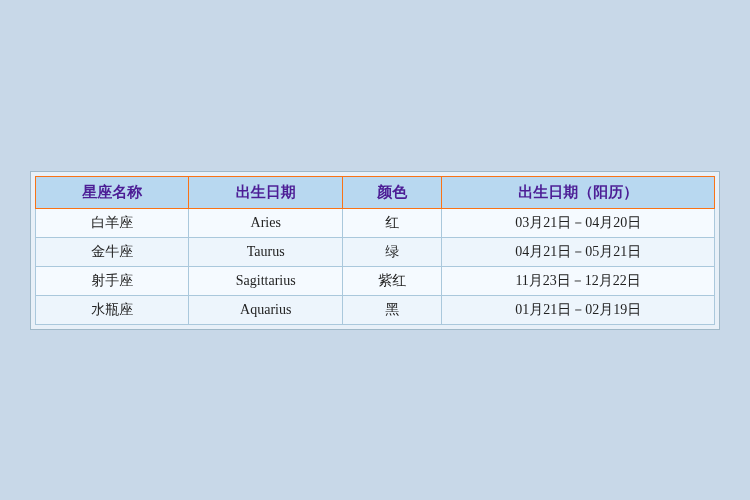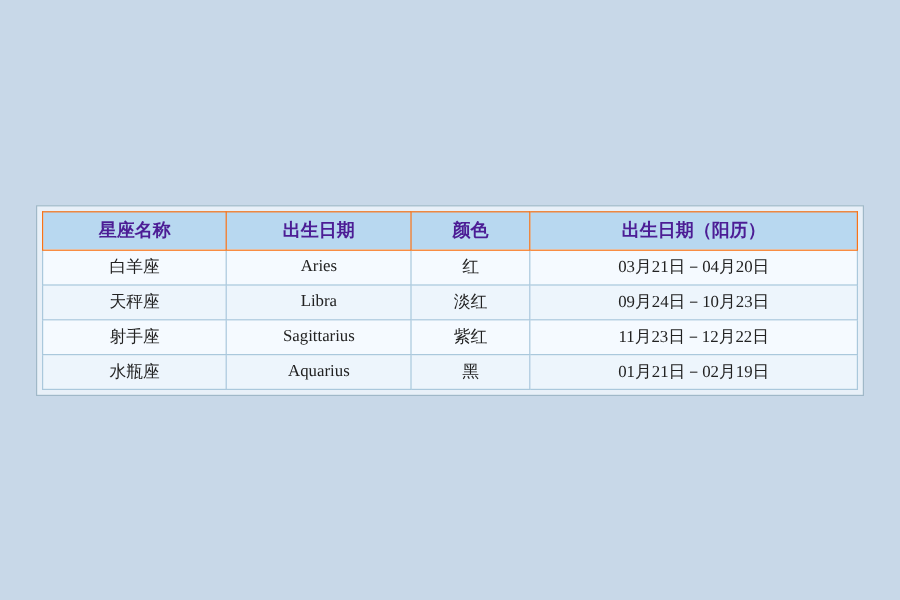--- a/index.html
+++ b/index.html
@@ -67,24 +67,24 @@
         </tr>
     </thead>
     <tbody id="table-body">
     <tr>
           <td>白羊座</td>
           <td>Aries</td>
           <td>红</td>
           <td>03月21日－04月20日</td>
         </tr>
         <tr>
-          <td>天秤座</td>
-          <td>Libra</td>
-          <td>淡红</td>
-          <td>09月24日－10月23日</td>
+          <td>金牛座</td>
+          <td>Taurus</td>
+          <td>绿</td>
+          <td>04月21日－05月21日</td>
         </tr>
         <tr>
           <td>射手座</td>
           <td>Sagittarius</td>
           <td>紫红</td>
           <td>11月23日－12月22日</td>
         </tr>
         <tr>
           <td>水瓶座</td>
           <td>Aquarius</td>

